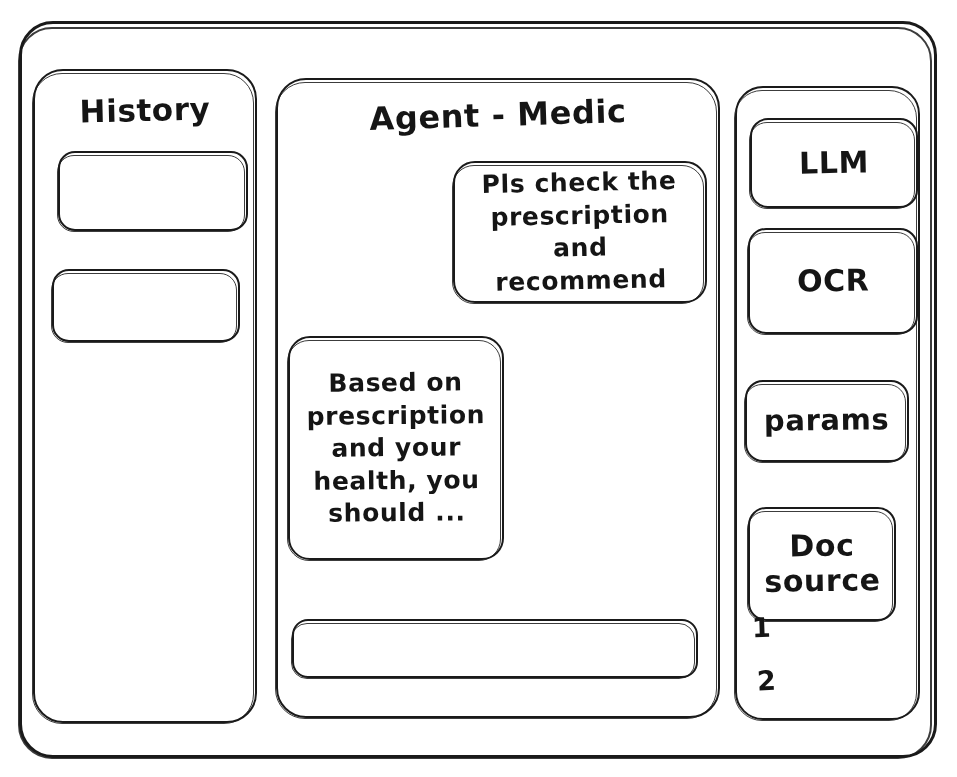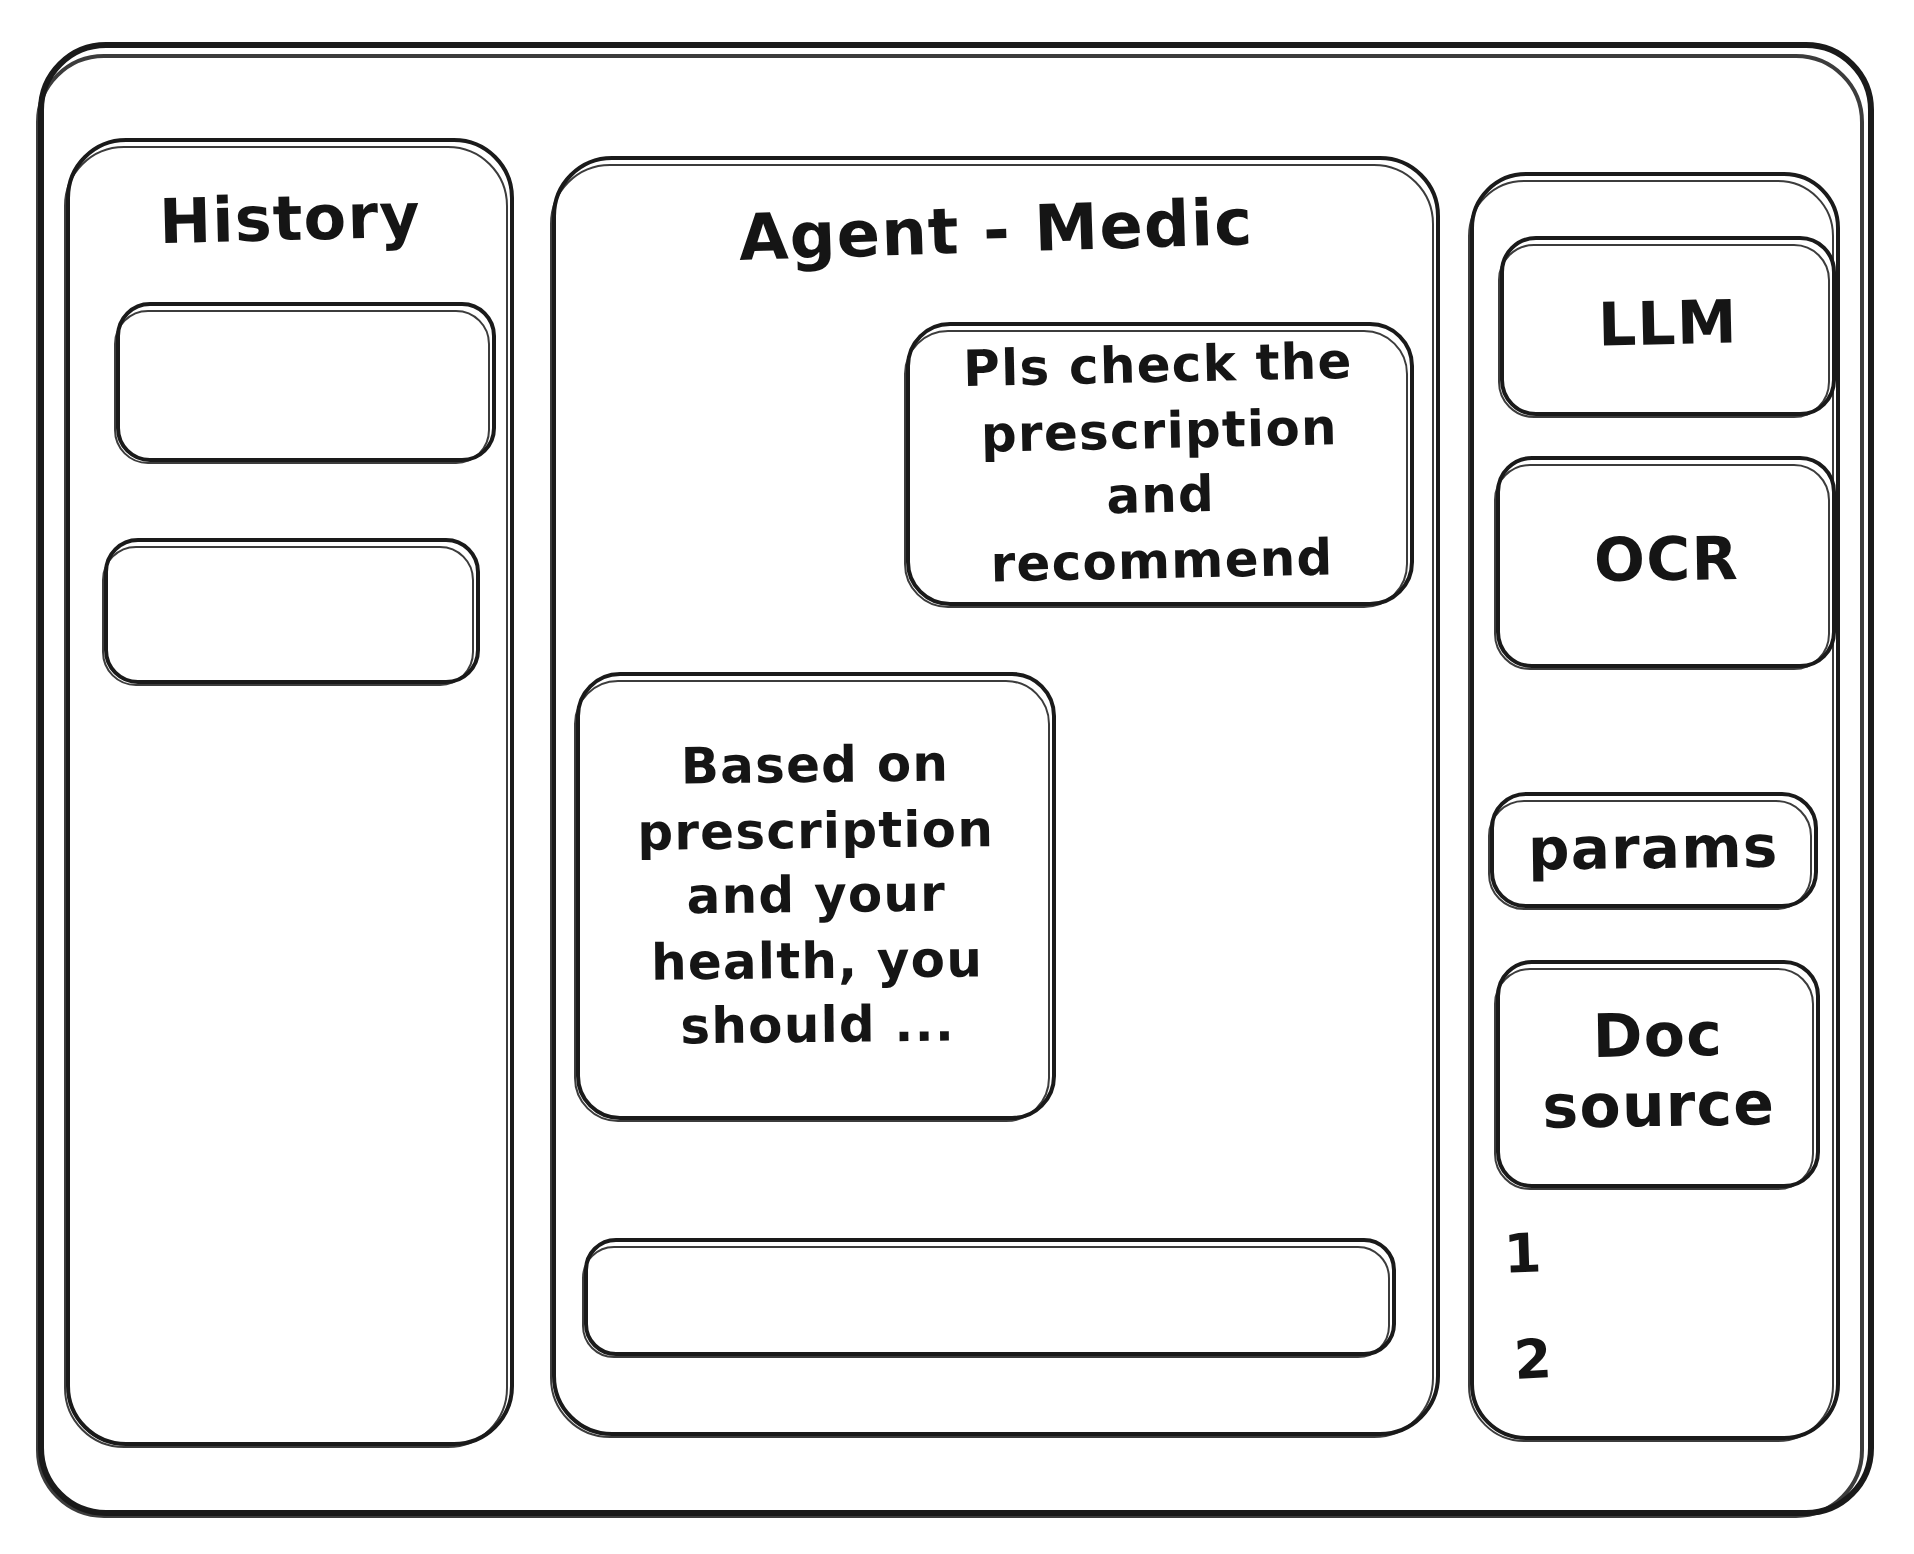--- a/index.html
+++ b/index.html
@@ -106,21 +106,21 @@
   }
 
   #user-bubble {
     left: 453px; top: 161px;
     width: 254px; height: 142px;
   }
   #user-bubble .txt { transform: rotate(-1.2deg); }
 
   #agent-bubble {
     left: 288px; top: 336px;
-    width: 240px; height: 224px;
+    width: 216px; height: 224px;
   }
   #agent-bubble .txt { transform: rotate(-0.6deg); }
 
   #composer-input {
     left: 292px; top: 619px;
     width: 406px; height: 59px;
     border-radius: 16px;
   }
 
   
@@ -138,23 +138,23 @@
   .tool-btn .lbl {
     font-size: 30px;
     text-align: center;
     line-height: 1.16;
     white-space: pre-line;
   }
   #tool-llm     { left: 750px; top: 118px; width: 168px; height: 90px; }
   #tool-llm .lbl     { transform: rotate(-1.2deg); }
   #tool-ocr     { left: 748px; top: 228px; width: 170px; height: 106px; }
   #tool-ocr .lbl     { transform: rotate(-0.8deg); }
-  #tool-params  { left: 745px; top: 396px; width: 164px; height: 58px; }
+  #tool-params  { left: 745px; top: 380px; width: 164px; height: 82px; }
   #tool-params .lbl  { font-size: 29px; transform: rotate(-0.7deg); }
-  #tool-docsource { left: 748px; top: 480px; width: 162px; height: 114px; }
+  #tool-docsource { left: 748px; top: 507px; width: 148px; height: 114px; }
   #tool-docsource .lbl { transform: rotate(-0.9deg); }
 
   .doc-marker {
     position: absolute;
     font-size: 27px;
   }
   #doc-marker-1 { left: 752px; top: 612px; transform: rotate(-2deg); }
   #doc-marker-2 { left: 757px; top: 665px; transform: rotate(-3deg); }
 </style>
 </head>

